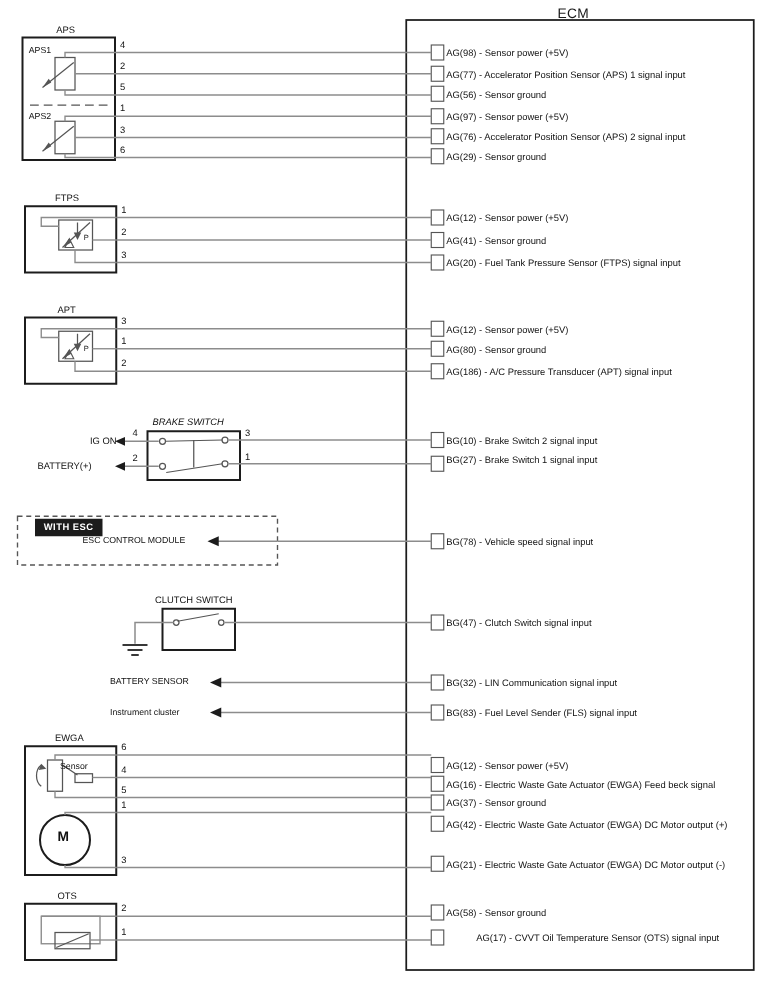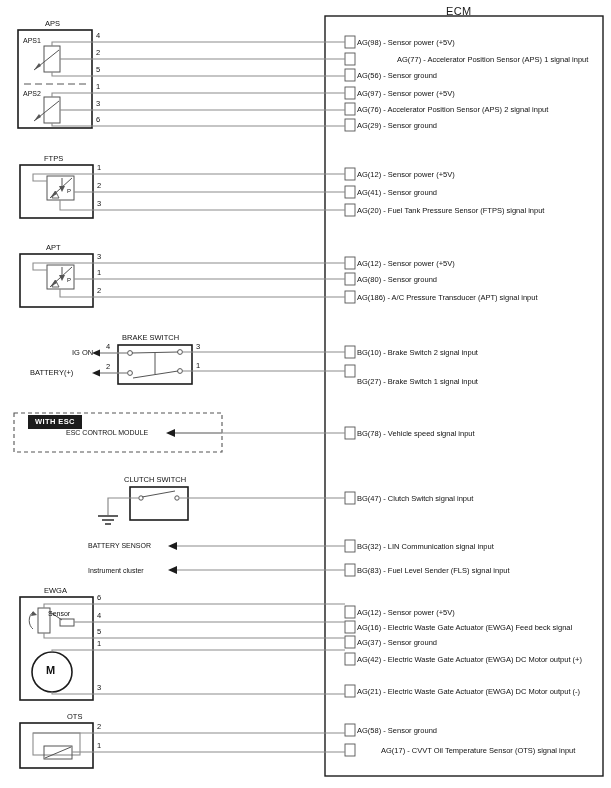--- a/index.html
+++ b/index.html
@@ -270,36 +270,36 @@
       <path d="M72,752 L93,752" fill="none" stroke="#8c8c8c" stroke-width="1.1"></path>
       <line x1="93" y1="733" x2="345" y2="733" stroke="#8c8c8c" stroke-width="1.1"></line>
       <line x1="93" y1="752" x2="345" y2="752" stroke="#8c8c8c" stroke-width="1.1"></line>
     </g>
 
   </svg>
 
   <div class="txt ecm-title" style="left:446px; top:6px;">ECM</div>
 
   <div class="txt pin-label" style="left:357px; top:39px;">AG(98) - Sensor power (+5V)</div>
-  <div class="txt pin-label" style="left:357px; top:56px;margin-left:40px;">AG(77) - Accelerator Position Sensor (APS) 1 signal input</div>
+  <div class="txt pin-label" style="left:357px; top:56px;">AG(77) - Accelerator Position Sensor (APS) 1 signal input</div>
   <div class="txt pin-label" style="left:357px; top:72px;">AG(56) - Sensor ground</div>
   <div class="txt pin-label" style="left:357px; top:90px;">AG(97) - Sensor power (+5V)</div>
   <div class="txt pin-label" style="left:357px; top:106px;">AG(76) - Accelerator Position Sensor (APS) 2 signal input</div>
   <div class="txt pin-label" style="left:357px; top:122px;">AG(29) - Sensor ground</div>
 
   <div class="txt pin-label" style="left:357px; top:171px;">AG(12) - Sensor power (+5V)</div>
   <div class="txt pin-label" style="left:357px; top:189px;">AG(41) - Sensor ground</div>
   <div class="txt pin-label" style="left:357px; top:207px;">AG(20) - Fuel Tank Pressure Sensor (FTPS) signal input</div>
 
   <div class="txt pin-label" style="left:357px; top:260px;">AG(12) - Sensor power (+5V)</div>
   <div class="txt pin-label" style="left:357px; top:276px;">AG(80) - Sensor ground</div>
   <div class="txt pin-label" style="left:357px; top:294px;">AG(186) - A/C Pressure Transducer (APT) signal input</div>
 
   <div class="txt pin-label" style="left:357px; top:349px;">BG(10) - Brake Switch 2 signal input</div>
-  <div class="txt pin-label" style="left:357px; top:378px;text-align:center;">BG(27) - Brake Switch 1 signal input</div>
+  <div class="txt pin-label" style="left:357px; top:364px;text-align:center;">BG(27) - Brake Switch 1 signal input</div>
 
   <div class="txt pin-label" style="left:357px; top:430px;">BG(78) - Vehicle speed signal input</div>
   <div class="txt pin-label" style="left:357px; top:495px;">BG(47) - Clutch Switch signal input</div>
   <div class="txt pin-label" style="left:357px; top:543px;">BG(32) - LIN Communication signal input</div>
   <div class="txt pin-label" style="left:357px; top:567px;">BG(83) - Fuel Level Sender (FLS) signal input</div>
 
   <div class="txt pin-label" style="left:357px; top:609px;">AG(12) - Sensor power (+5V)</div>
   <div class="txt pin-label" style="left:357px; top:624px;">AG(16) - Electric Waste Gate Actuator (EWGA) Feed beck signal</div>
   <div class="txt pin-label" style="left:357px; top:639px;">AG(37) - Sensor ground</div>
   <div class="txt pin-label" style="left:357px; top:656px;">AG(42) - Electric Waste Gate Actuator (EWGA) DC Motor output (+)</div>
@@ -323,21 +323,21 @@
   <div class="txt pin-num" style="left:97px; top:164px;">1</div>
   <div class="txt pin-num" style="left:97px; top:182px;">2</div>
   <div class="txt pin-num" style="left:97px; top:200px;">3</div>
 
   <div class="txt comp-title" style="left:46px; top:244px;">APT</div>
   <div class="txt sym-p" style="left:67px; top:277px;">P</div>
   <div class="txt pin-num" style="left:97px; top:253px;">3</div>
   <div class="txt pin-num" style="left:97px; top:269px;">1</div>
   <div class="txt pin-num" style="left:97px; top:287px;">2</div>
 
-  <div class="txt comp-title" style="left:122px; top:334px;">BRAKE SWITCH</div>
+  <div class="txt comp-title" style="left:122px; top:334px;font-style:italic;">BRAKE SWITCH</div>
   <div class="txt side-label" style="left:72px; top:349px;">IG ON</div>
   <div class="txt side-label" style="left:30px; top:369px;">BATTERY(+)</div>
   <div class="txt pin-num" style="left:106px; top:343px;">4</div>
   <div class="txt pin-num" style="left:106px; top:363px;">2</div>
   <div class="txt pin-num" style="left:196px; top:343px;">3</div>
   <div class="txt pin-num" style="left:196px; top:362px;">1</div>
 
   <div class="esc-badge" style="left:28px; top:415px;">WITH ESC</div>
   <div class="txt side-label-sm" style="left:66px; top:429px;">ESC CONTROL MODULE</div>
 
@@ -348,17 +348,17 @@
 
   <div class="txt comp-title" style="left:44px; top:587px;">EWGA</div>
   <div class="txt inner-label" style="left:48px; top:610px;">Sensor</div>
   <div class="txt motor-m" style="left:46px; top:665px;">M</div>
   <div class="txt pin-num" style="left:97px; top:594px;">6</div>
   <div class="txt pin-num" style="left:97px; top:612px;">4</div>
   <div class="txt pin-num" style="left:97px; top:628px;">5</div>
   <div class="txt pin-num" style="left:97px; top:640px;">1</div>
   <div class="txt pin-num" style="left:97px; top:684px;">3</div>
 
-  <div class="txt comp-title" style="left:46px; top:713px;margin-left:21px;">OTS</div>
+  <div class="txt comp-title" style="left:46px; top:713px;">OTS</div>
   <div class="txt pin-num" style="left:97px; top:723px;">2</div>
   <div class="txt pin-num" style="left:97px; top:742px;">1</div>
 
 </div>
 
 </body></html>

